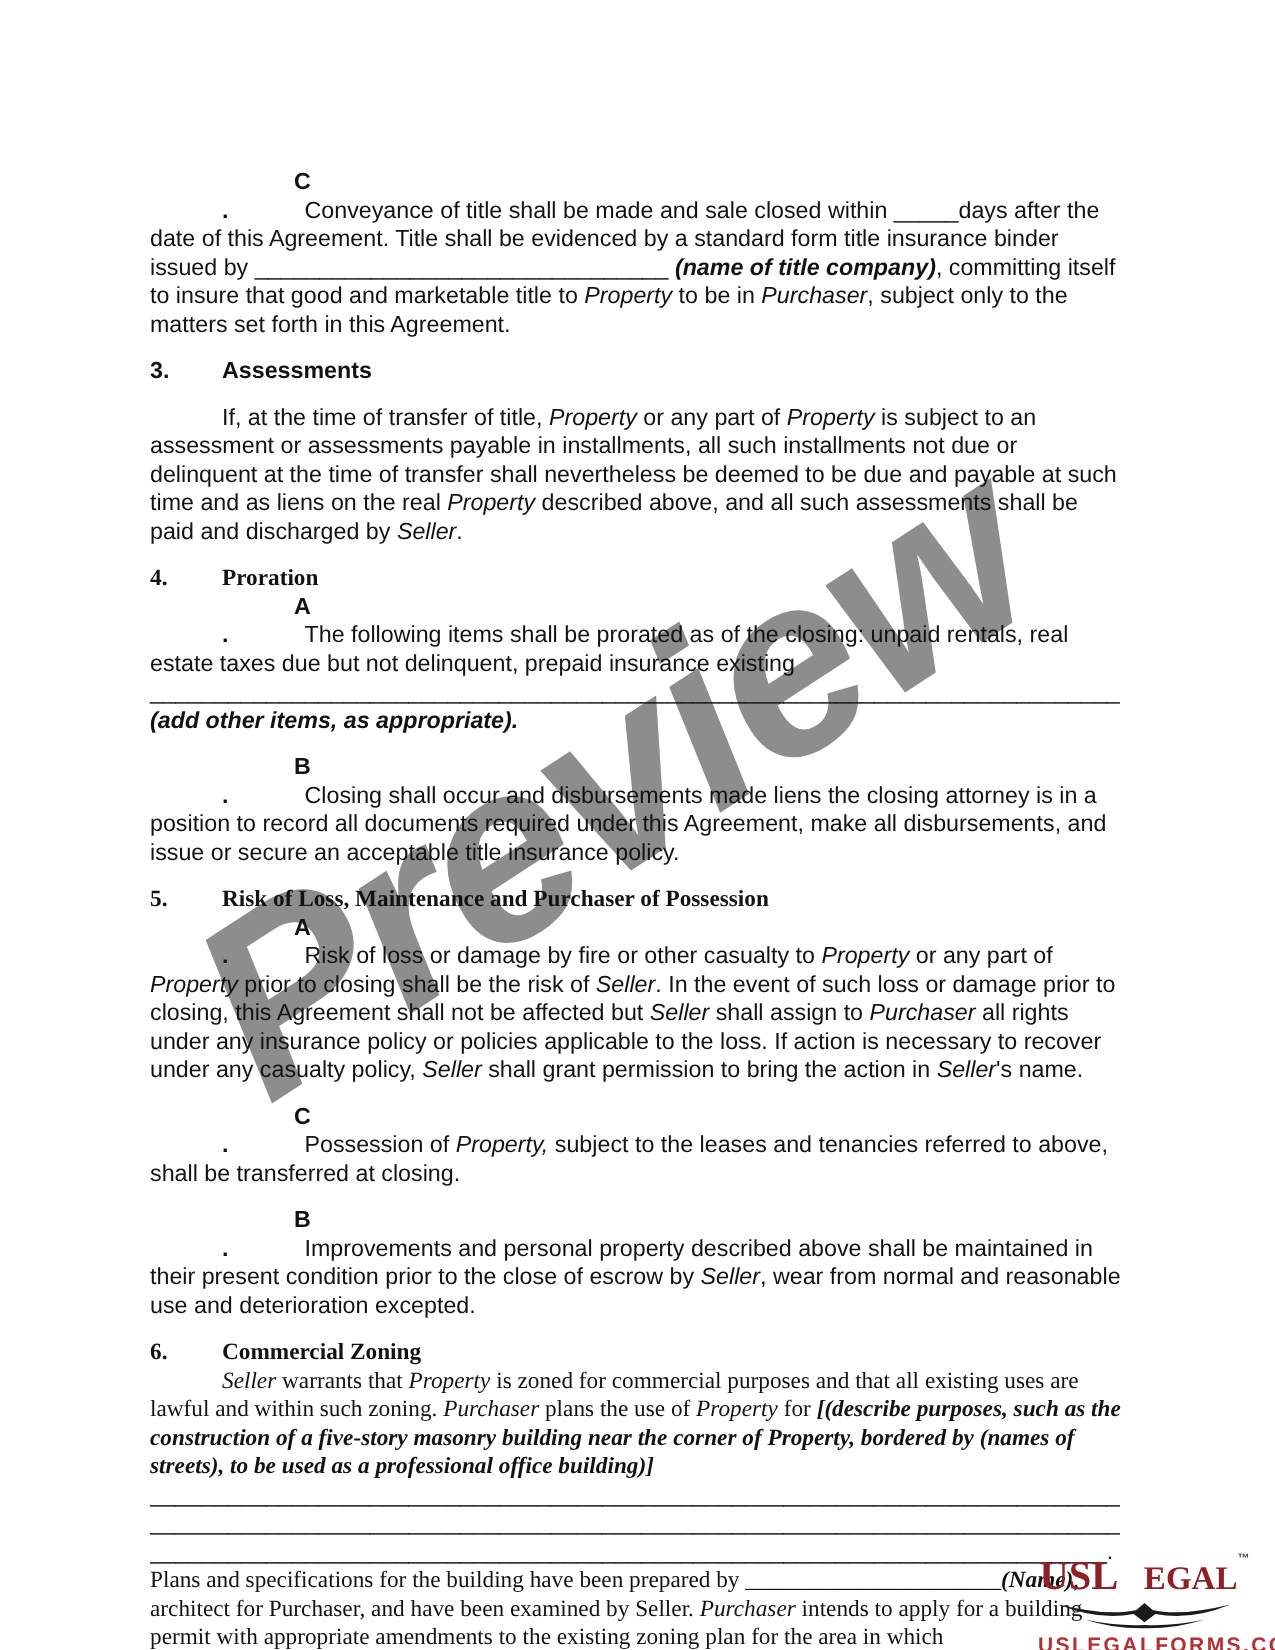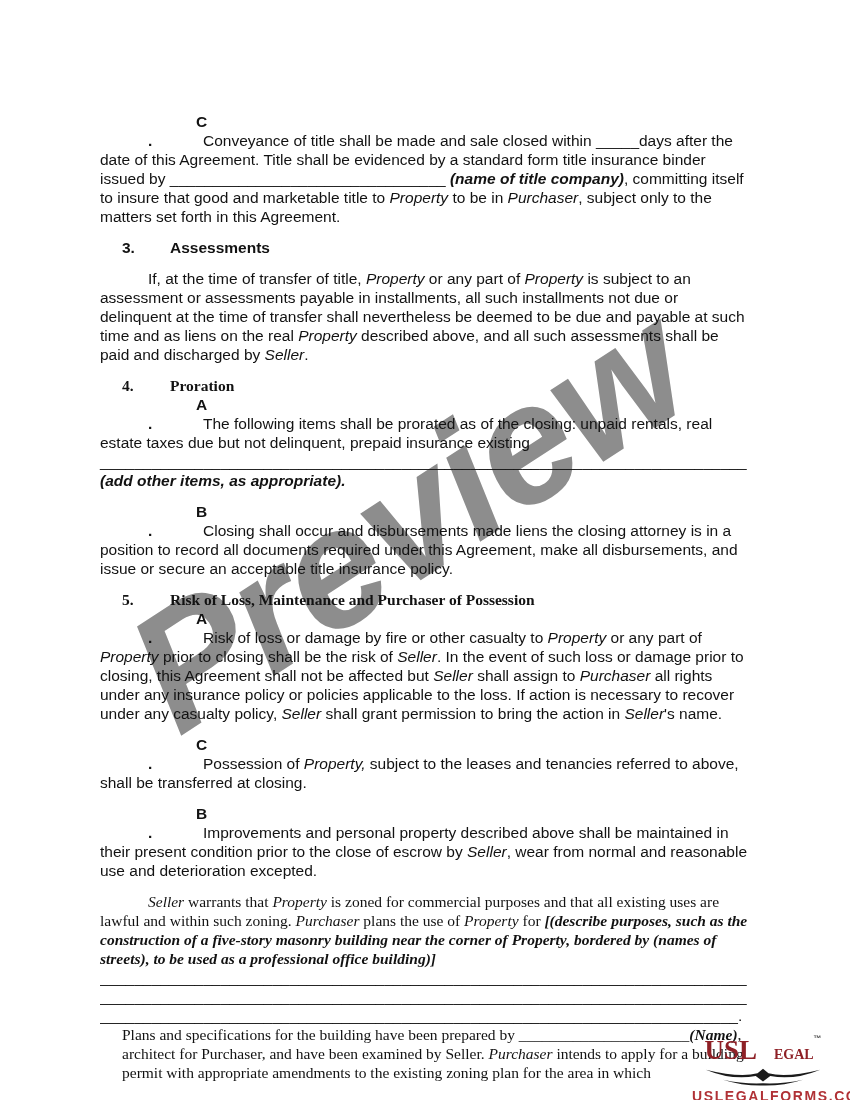--- a/index.html
+++ b/index.html
@@ -6,32 +6,32 @@
   .page{position:relative;width:850px;height:1100px;background:#ffffff;overflow:hidden;
         font-family:"Liberation Sans","DejaVu Sans",sans-serif;}
   .watermark{position:absolute;left:408px;top:520px;z-index:1;
              transform:translate(-50%,-50%) rotate(-33deg);
              font-size:168px;font-weight:bold;font-style:italic;
              color:#8d8d8d;white-space:nowrap;letter-spacing:-2px;user-select:none;}
   .content{position:absolute;left:100px;top:112px;width:648px;z-index:2;
            font-size:15.5px;line-height:19px;color:#121212;overflow-wrap:break-word;}
   .para{margin:0 0 12px 0;text-indent:48px;}
   .tight{margin-bottom:0;font-family:Liberation Serif, serif;}
-  .noind{text-indent:0;margin-left:22px;}
+  .noind{text-indent:0;}
   .num{display:inline-block;width:55px;font-weight:bold;}
   .num-h{display:inline-block;width:48px;font-weight:bold;}
   .b{font-weight:bold;}
   .i{font-style:italic;}
   .bi{font-weight:bold;font-style:italic;}
   .uline{margin:0;text-indent:0;white-space:nowrap;overflow:hidden;}
   .logo{position:absolute;left:692px;top:1026px;width:142px;z-index:2;text-align:center;}
   .logo-word{font-family:"Liberation Serif","DejaVu Serif",serif;font-weight:bold;
              color:#8e2026;line-height:26px;}
   .logo-word .lg{font-size:27px;text-align:center;}
-  .logo-word .sm{font-size:14px;margin-left:17px;}
+  .logo-word .sm{font-size:22px;margin-left:17px;}
   .logo-word sup{font-size:8px;color:#444444;vertical-align:18px;font-family:"Liberation Sans",sans-serif;}
   .logo-eagle{margin-top:-2px;line-height:0;}
   .logo-url{margin-top:2px;font-size:14px;font-weight:bold;letter-spacing:1.6px;color:#b03136;}
 </style>
 </head>
 <body>
 
 <div class="page">
 
   <div class="watermark">Preview</div>
@@ -51,20 +51,21 @@
     <p class="para"><span class="num">B.</span><span>Closing shall occur and disbursements made liens the closing attorney is in a position to record all documents required under this Agreement, make all disbursements, and issue or secure an acceptable title insurance policy.</span></p>
 
     <p class="para noind tight"><span class="num-h">5.</span><span class="b">Risk of Loss, Maintenance and Purchaser of Possession</span></p>
 
     <p class="para"><span class="num">A.</span><span>Risk of loss or damage by fire or other casualty to </span><span class="i">Property</span><span> or any part of </span><span class="i">Property</span><span> prior to closing shall be the risk of </span><span class="i">Seller</span><span>. In the event of such loss or damage prior to closing, this Agreement shall not be affected but </span><span class="i">Seller</span><span> shall assign to </span><span class="i">Purchaser</span><span> all rights under any insurance policy or policies applicable to the loss. If action is necessary to recover under any casualty policy, </span><span class="i">Seller</span><span> shall grant permission to bring the action in </span><span class="i">Seller</span><span>'s name.</span></p>
 
     <p class="para"><span class="num">C.</span><span>Possession of </span><span class="i">Property,</span><span> subject to the leases and tenancies referred to above, shall be transferred at closing.</span></p>
 
     <p class="para"><span class="num">B.</span><span>Improvements and personal property described above shall be maintained in their present condition prior to the close of escrow by </span><span class="i">Seller</span><span>, wear from normal and reasonable use and deterioration excepted.</span></p>
 
+    <p class="para noind tight"><span class="num-h">6.</span><span class="b">Commercial Zoning</span></p>
 
     <p class="para tight"><span class="i">Seller</span><span> warrants that </span><span class="i">Property</span><span> is zoned for commercial purposes and that all existing uses are lawful and within such zoning. </span><span class="i">Purchaser</span><span> plans the use of </span><span class="i">Property</span><span> for </span><span class="bi">[(describe purposes, such as the construction of a five-story masonry building near the corner of Property, bordered by (names of streets), to be used as a professional office building)]</span></p>
 
     <div class="uline">___________________________________________________________________________</div>
     <div class="uline">___________________________________________________________________________</div>
     <div class="uline">__________________________________________________________________________.</div>
 
     <p class="para noind tight"><span>Plans and specifications for the building have been prepared by </span><span>______________________</span><span class="bi">(Name)</span><span>, architect for Purchaser, and have been examined by Seller. </span><span class="i">Purchaser</span><span> intends to apply for a building permit with appropriate amendments to the existing zoning plan for the area in which </span></p>
 
   </div>

